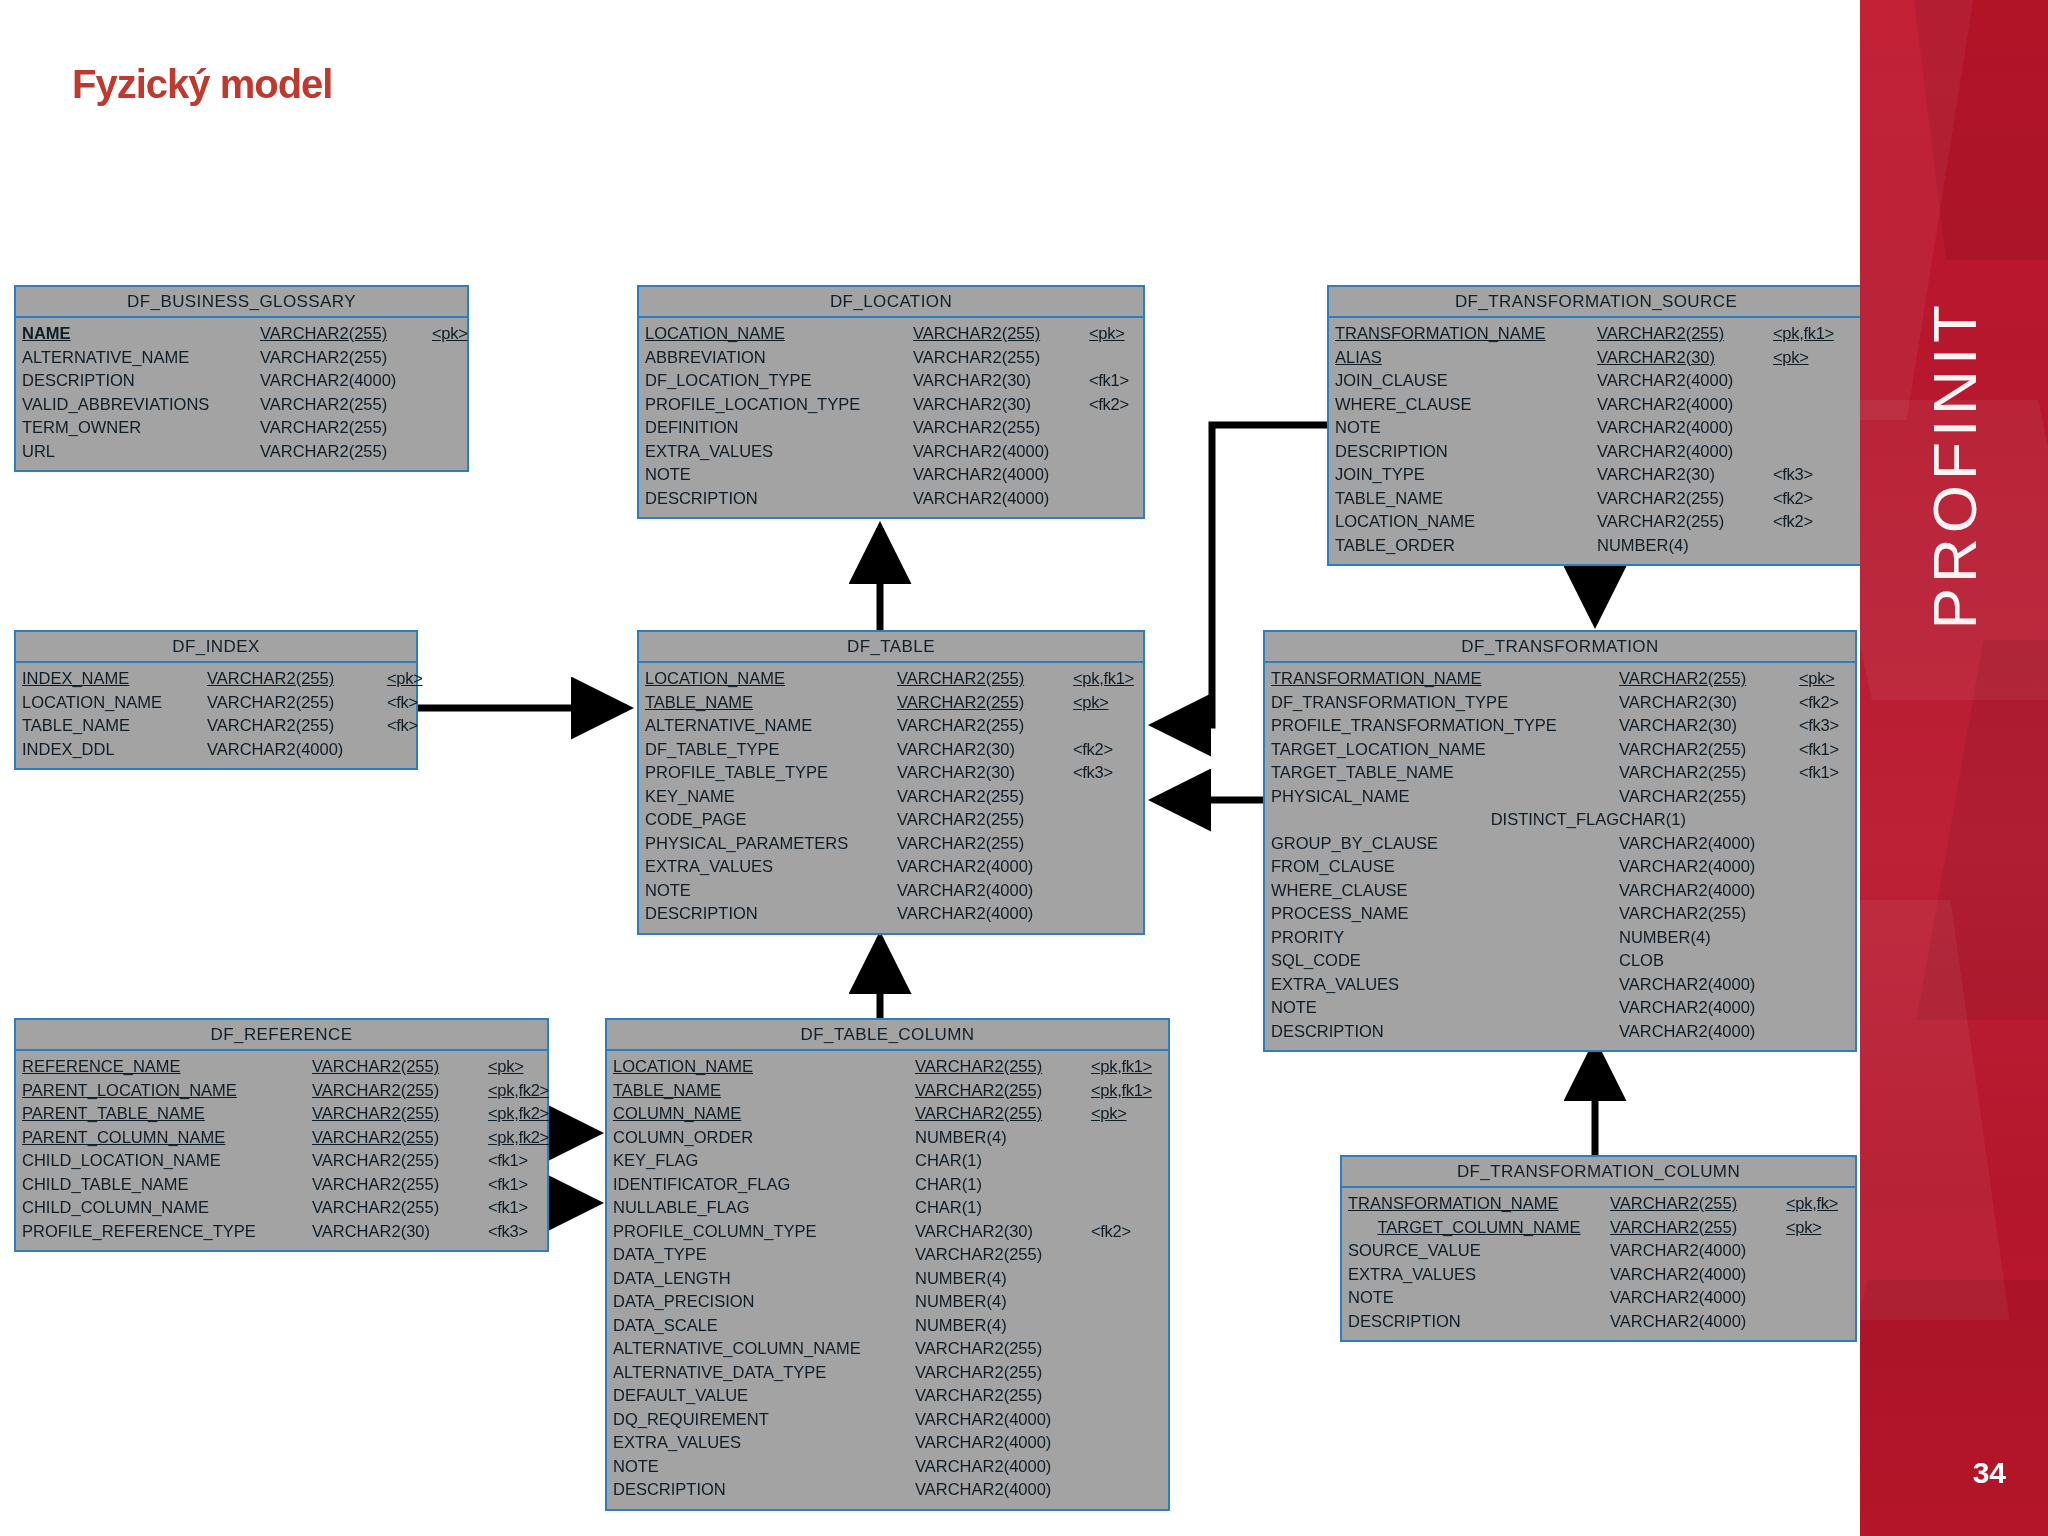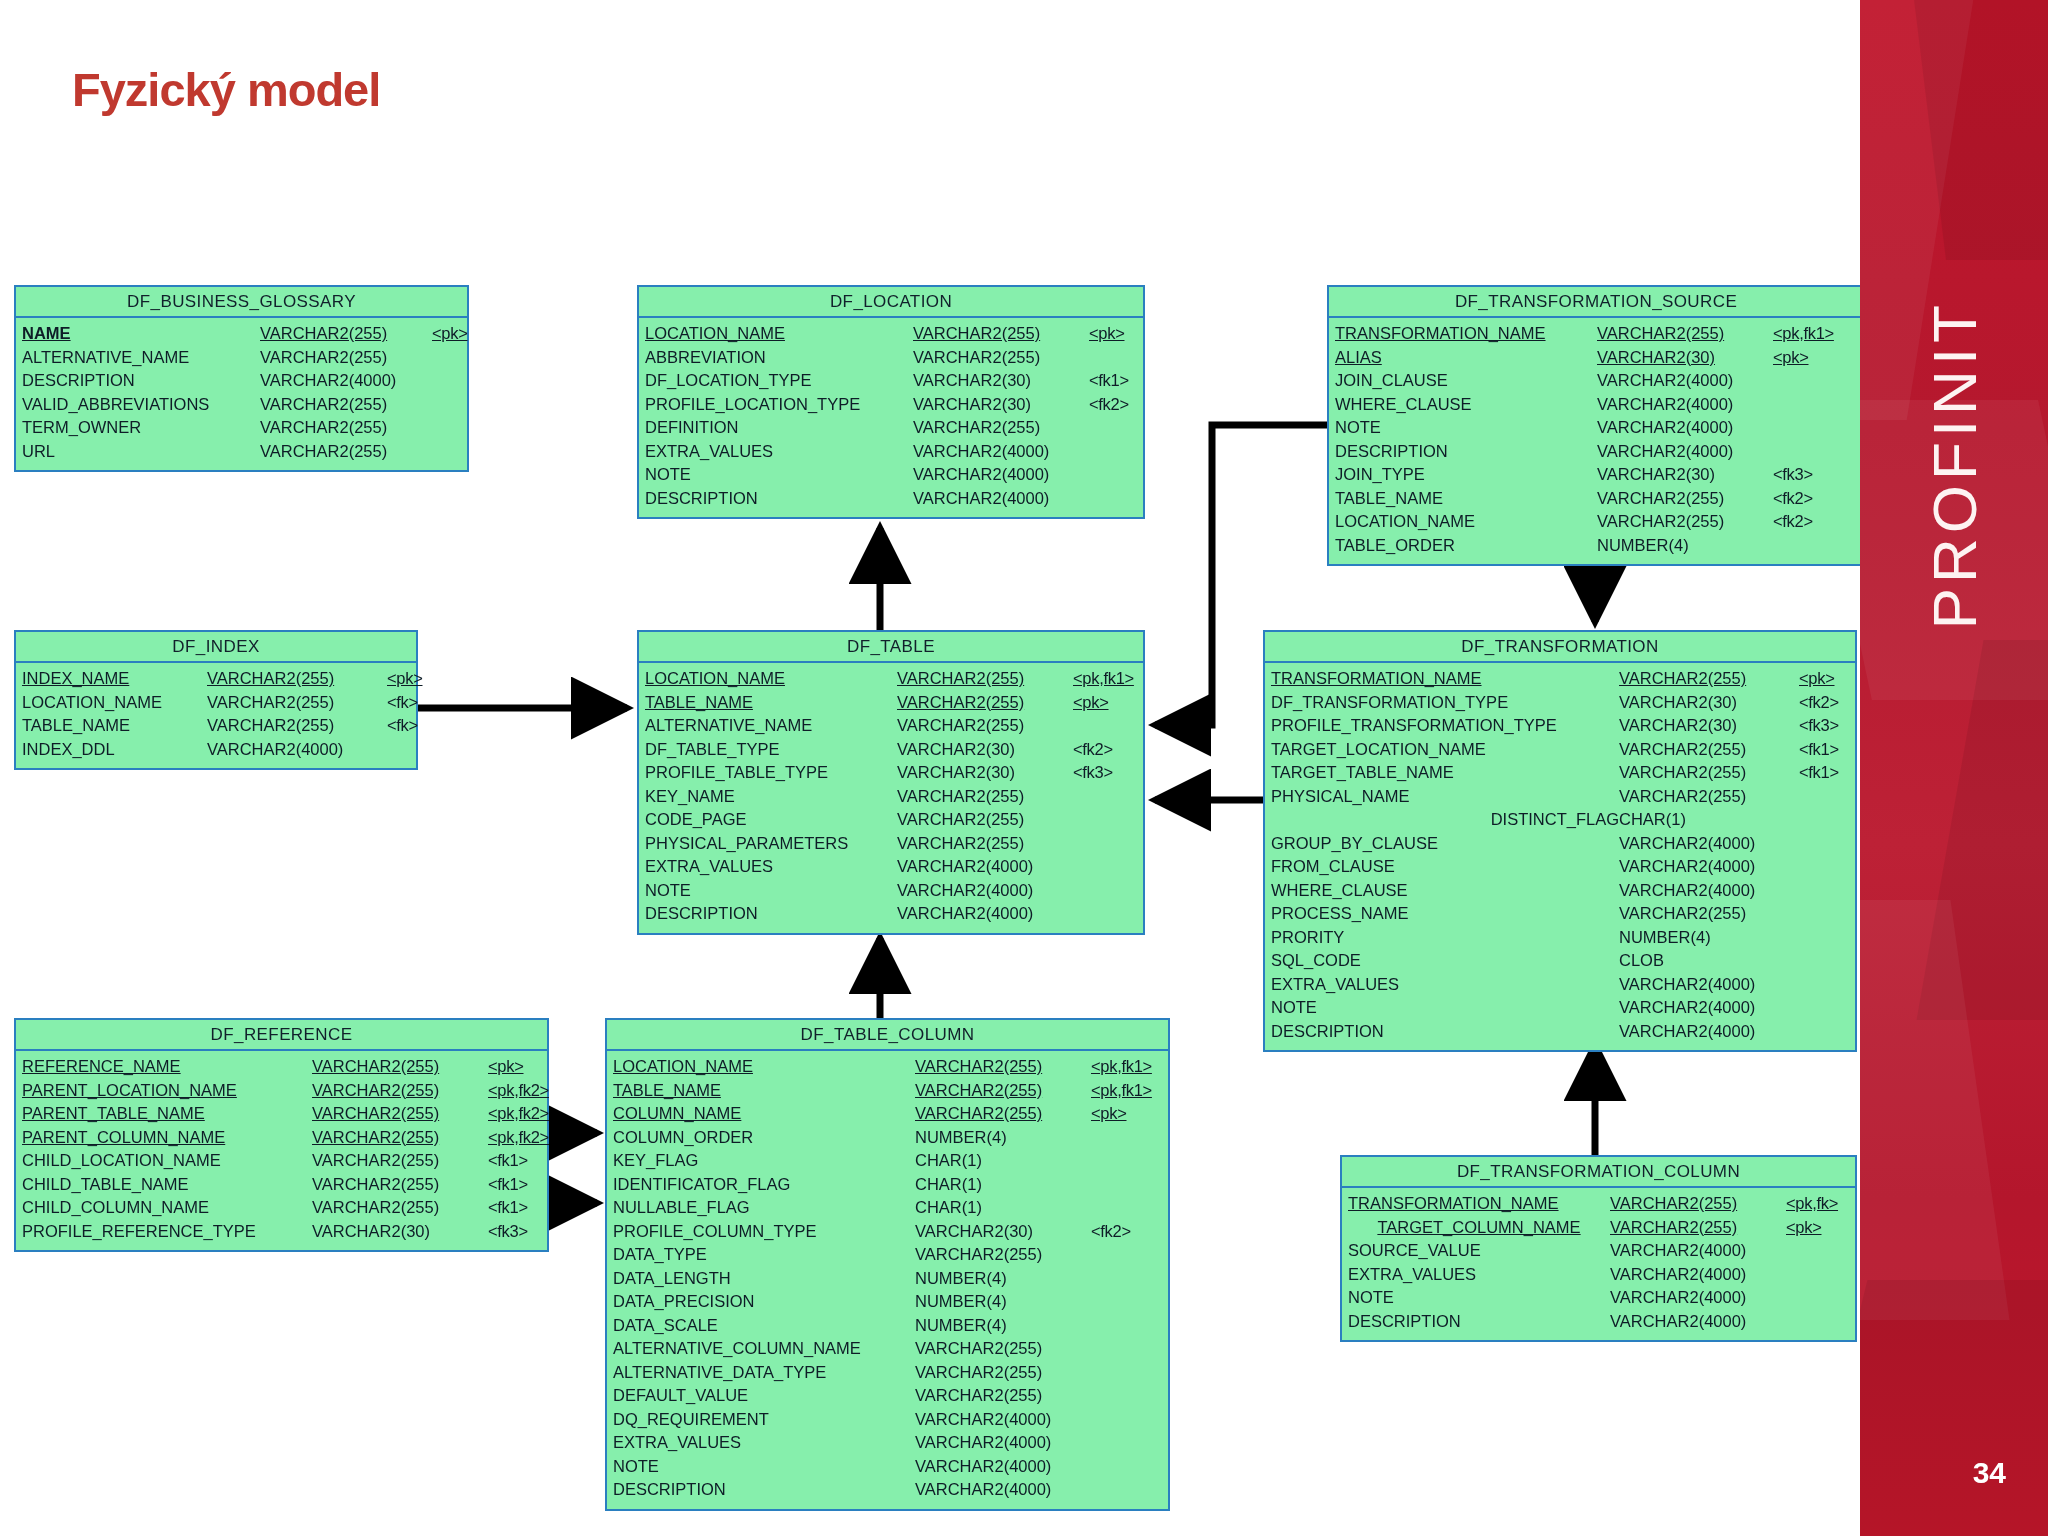--- a/index.html
+++ b/index.html
@@ -52,21 +52,21 @@
     font-size: 30px;
     font-weight: bold;
     font-family: "Liberation Sans", sans-serif;
   }
 
   
   #slide-title {
     position: absolute;
     left: 72px;
     top: 62px;
-    font-size: 47px;
+    font-size: 40px;
     font-weight: bold;
     color: #c0392f;
     font-family: "Liberation Sans", sans-serif;
     letter-spacing: -1px;
   }
 
   
   #diagram {
     position: absolute;
     left: 0;
@@ -79,21 +79,21 @@
     left: 0;
     top: 0;
     width: 1860px;
     height: 1536px;
     pointer-events: none;
   }
 
   
   .entity {
     position: absolute;
-    background: #86efac;
+    background: #a3a3a3;
     border: 2px solid #2a7fc0;
     box-sizing: border-box;
     box-shadow: 0 0 0 0 rgba(0,0,0,0);
   }
   .entity-title {
     text-align: center;
     font-size: 17px;
     color: #11202b;
     padding: 5px 4px 4px 4px;
     border-bottom: 2px solid #2a7fc0;

